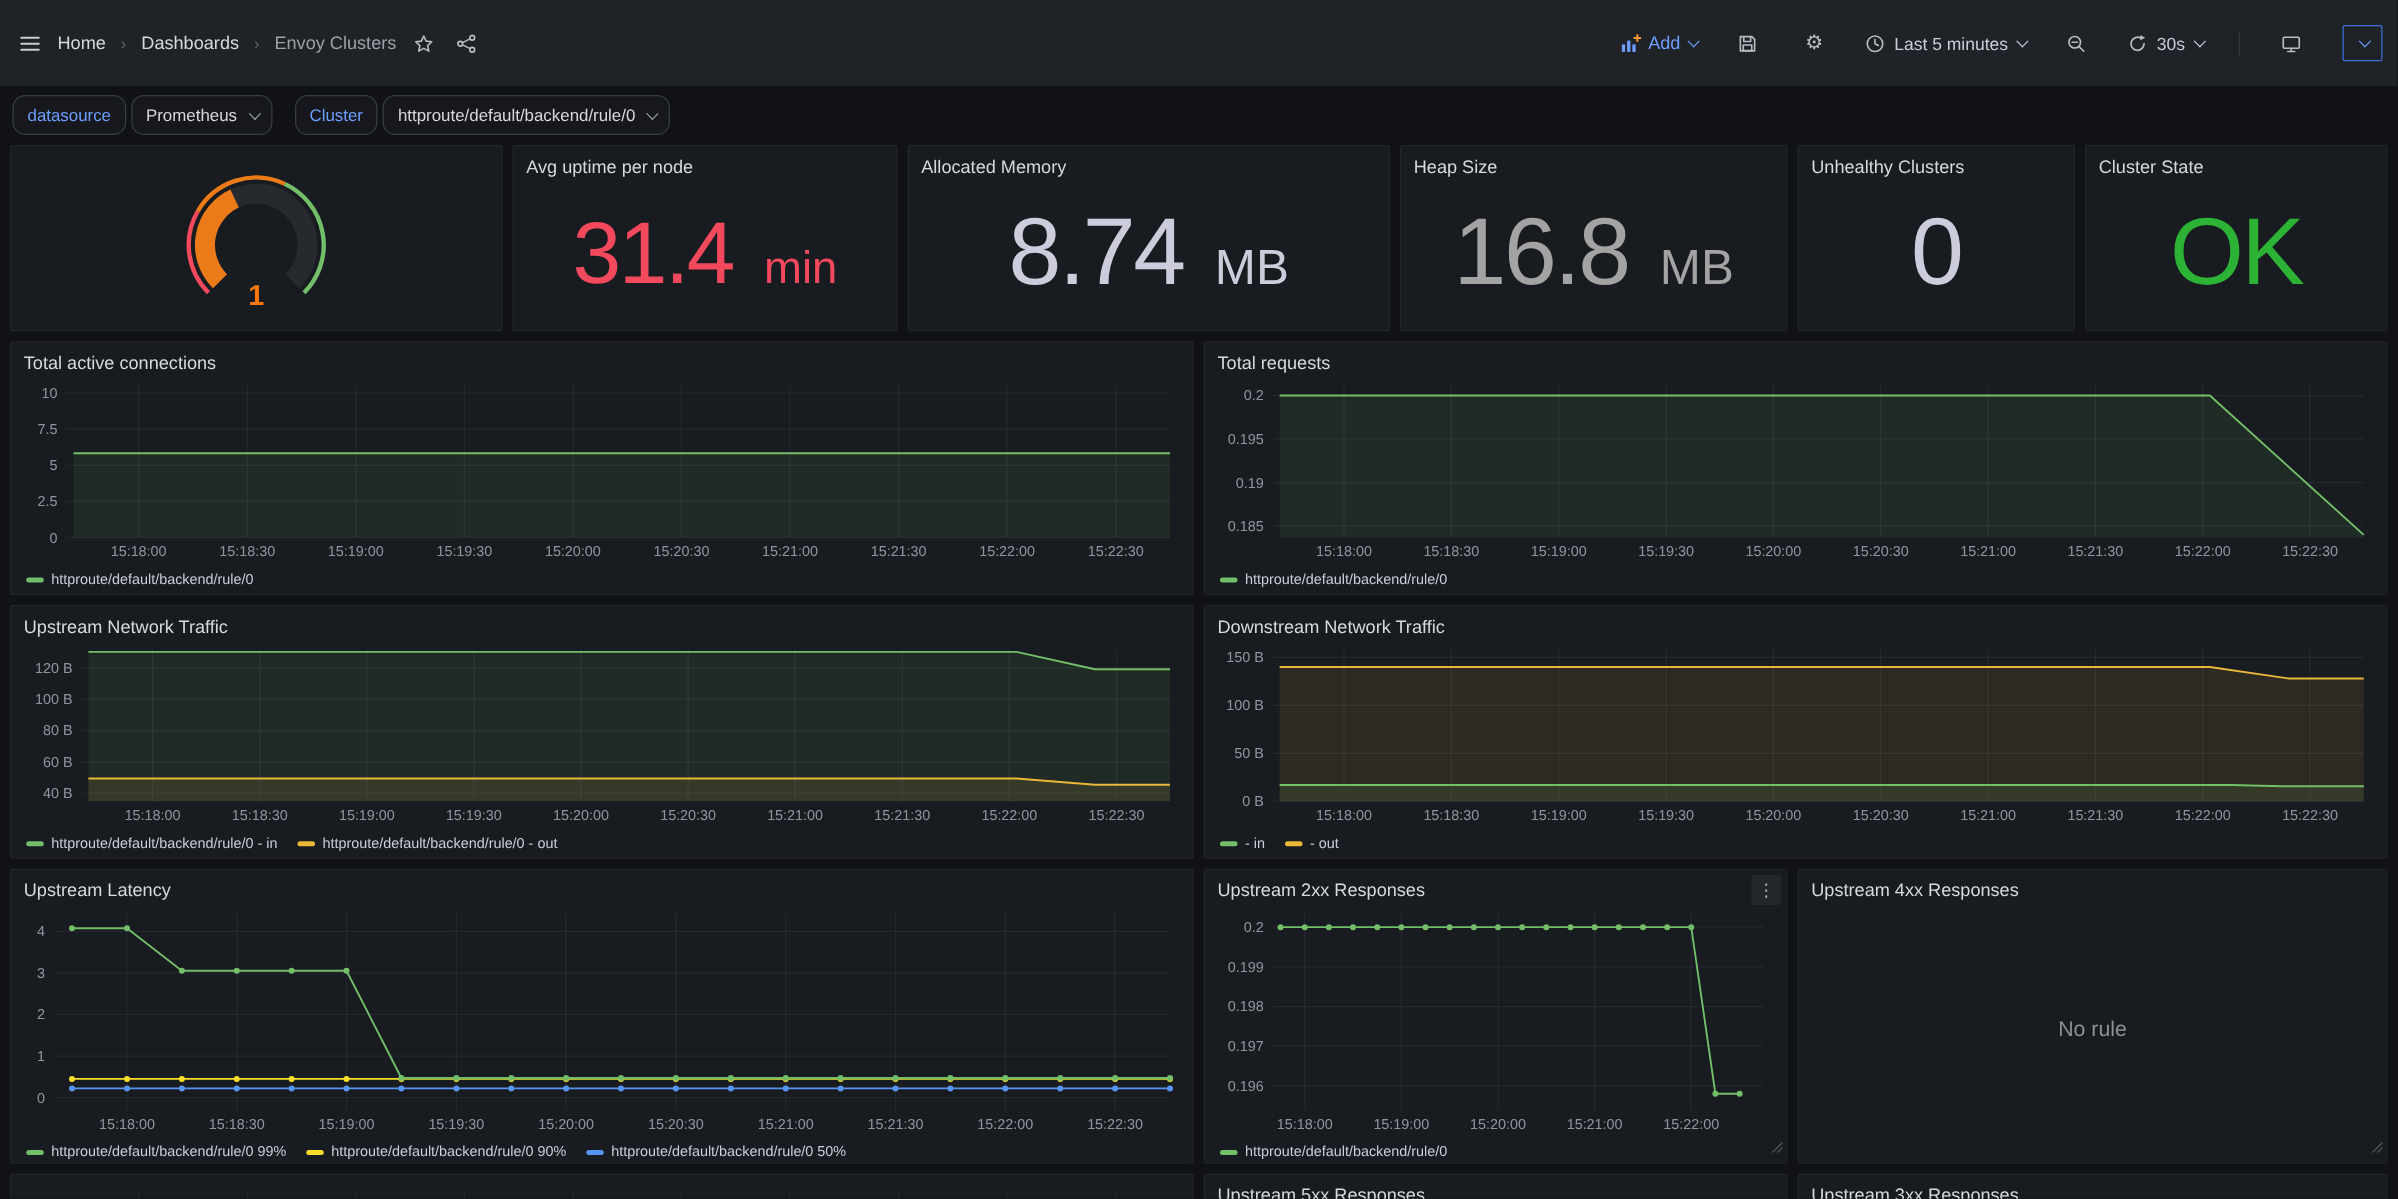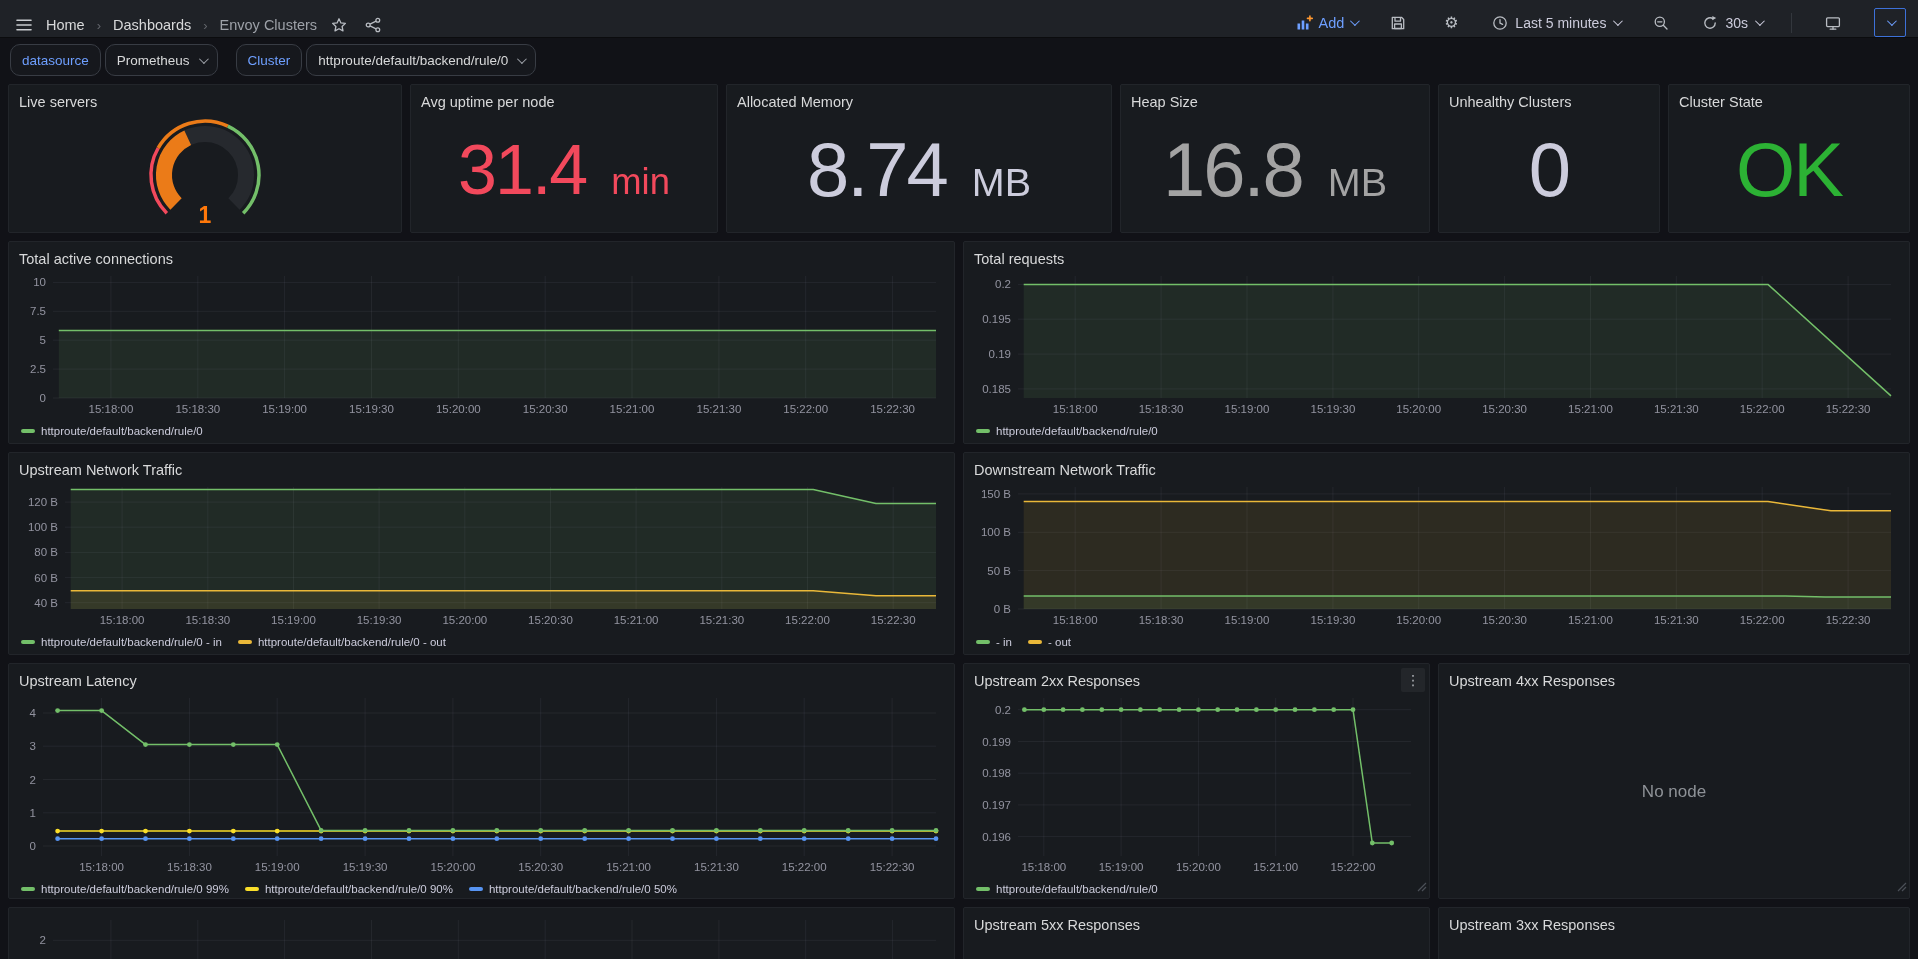--- a/index.html
+++ b/index.html
@@ -5,21 +5,21 @@
   html,body{margin:0;padding:0;}
   body{
     width:1918px;height:959px;overflow:hidden;
     background:#111217;color:#ccccdc;
     font-family:"Liberation Sans",sans-serif;
     -webkit-font-smoothing:antialiased;
   }
   
   .topbar{
     height:37px;background:#1f2227;border-bottom:1px solid #0b0c0e;
-    display:flex;align-items:flex-end;padding:0 12px;gap:10px;
+    display:flex;align-items:center;padding:16px 12px;gap:10px;
   }
   .topbar .left,.topbar .right{display:flex;align-items:center;gap:10px;}
   .topbar .right{margin-left:auto;gap:29px;}
   .icon-btn{display:flex;align-items:center;justify-content:center;width:24px;height:24px;cursor:pointer;color:#b9bdc3;}
   .crumb{font-size:14.5px;font-weight:500;color:#d8d9da;cursor:pointer;}
   .crumb.current{color:#9da1a8;font-weight:400;cursor:default;}
   .crumb-sep{color:#63666c;font-size:13px;margin:0 2px;}
   .add-btn{display:flex;align-items:center;gap:6px;color:#6e9fff;font-size:14.5px;font-weight:500;cursor:pointer;}
   .tb-text-btn{display:flex;align-items:center;gap:7px;color:#ccccdc;font-size:14px;cursor:pointer;}
   .chev{width:6px;height:6px;border-right:1.5px solid currentColor;border-bottom:1.5px solid currentColor;transform:rotate(45deg) translateY(-2px);display:inline-block;}
@@ -191,21 +191,20 @@
       <span>httproute/default/backend/rule/0</span>
       <span class="chev"></span>
     </span>
   </div>
 </div>
 
 <main class="dash">
 
   <section class="row row-stats">
     <div class="panel" style="flex:0 0 394px">
-      <div class="panel-title">Live servers</div>
       <div class="gauge-wrap">
           <svg width="180" height="114" viewBox="0 0 180 114" font-family="Liberation Sans, sans-serif">
             <path d="M61.0,91.0 A41,41 0 1 1 119.0,91.0" stroke="#26292e" stroke-width="16" fill="none"></path>
             <path d="M61.0,91.0 A41,41 0 0 1 72.7,24.8" stroke="#eb7b18" stroke-width="16" fill="none"></path>
             <path d="M51.8,100.2 A54,54 0 0 1 43.2,35.0" stroke="#f2495c" stroke-width="3.5" fill="none"></path>
             <path d="M43.2,35.0 A54,54 0 0 1 112.8,13.1" stroke="#eb7b18" stroke-width="3.5" fill="none"></path>
             <path d="M112.8,13.1 A54,54 0 0 1 128.2,100.2" stroke="#73bf69" stroke-width="3.5" fill="none"></path>
             <text x="90" y="110" fill="#ff780a" font-size="23" font-weight="bold" text-anchor="middle">1</text>
           </svg>
         </div>
@@ -578,21 +577,21 @@
           </svg></div>
       <div class="legend">
           <span class="lg-item"><span class="lg-swatch" style="background:#73bf69"></span>httproute/default/backend/rule/0</span>
         </div>
       <span class="resize-handle"><svg width="10" height="10">
             <path d="M9,1 L1,9 M9,5 L5,9" stroke="#4b5057" stroke-width="1.2"></path>
           </svg></span>
     </div>
     <div class="panel" style="flex:1">
       <div class="panel-title">Upstream 4xx Responses</div>
-      <div class="no-data">No node</div>
+      <div class="no-data">No rule</div>
       <span class="resize-handle"><svg width="10" height="10">
             <path d="M9,1 L1,9 M9,5 L5,9" stroke="#4b5057" stroke-width="1.2"></path>
           </svg></span>
     </div>
   </section>
 
   <section class="row row-bottom">
     <div class="panel" style="flex:0 0 947px">
       <div class="chart"><svg width="927" height="60" viewBox="0 0 927 60" font-family="Liberation Sans, sans-serif">
             <line x1="91.9" y1="6" x2="91.9" y2="56" stroke="rgba(204,204,220,0.07)"></line>

